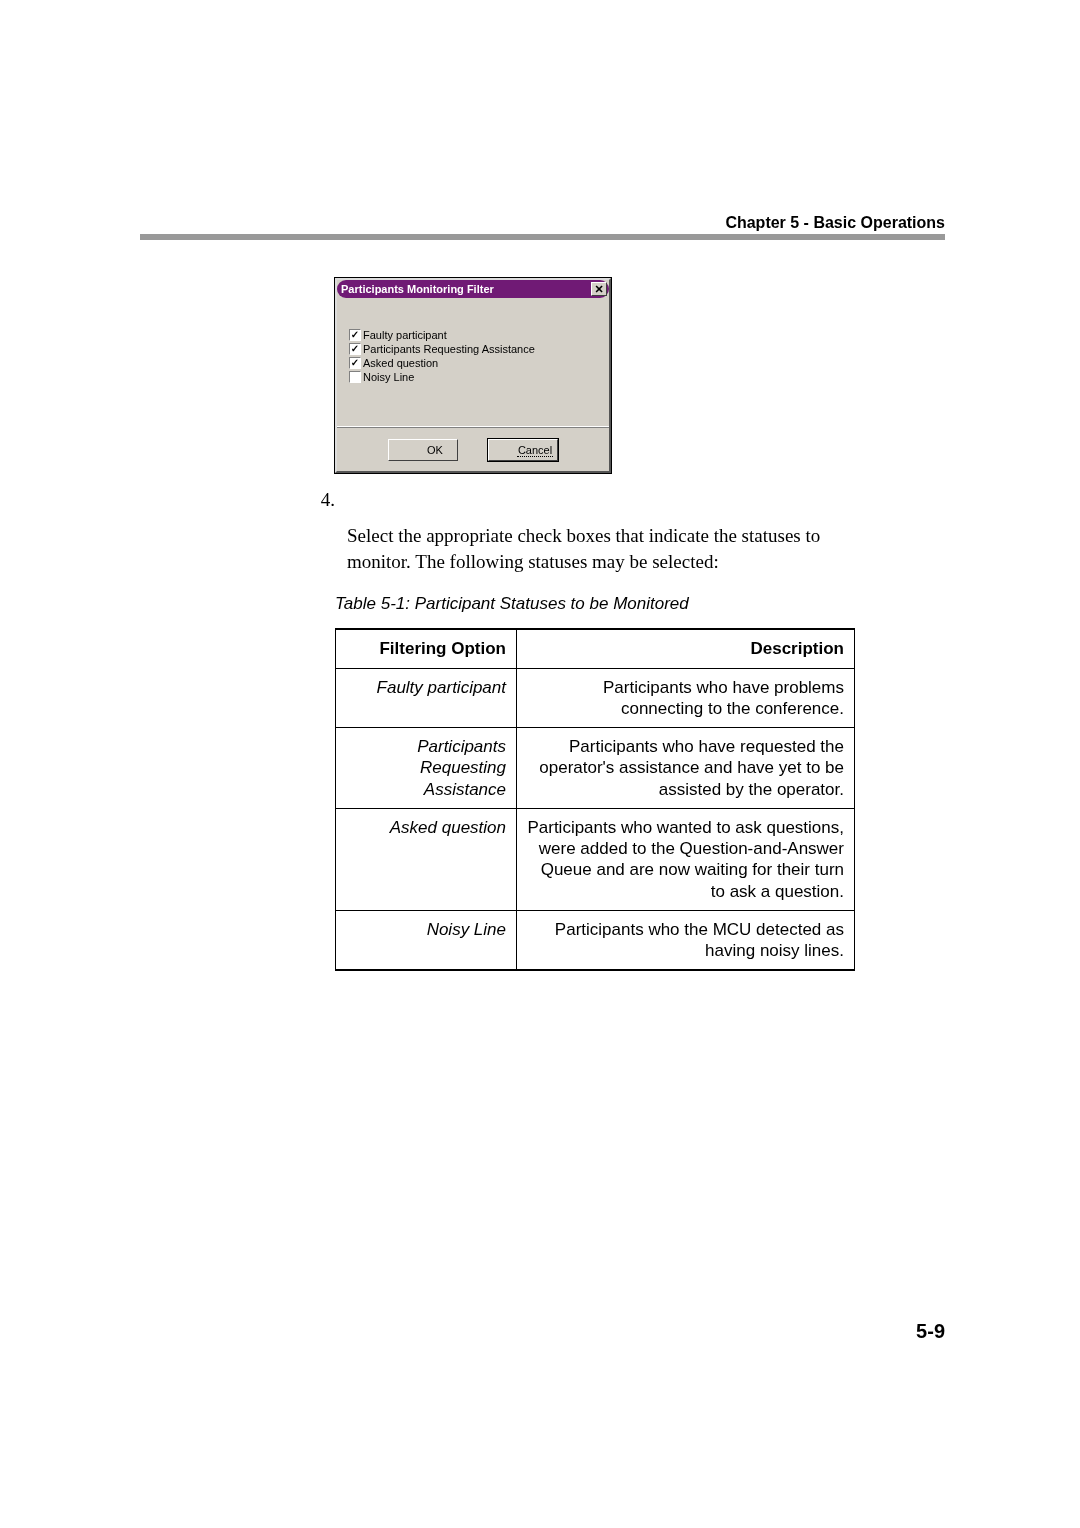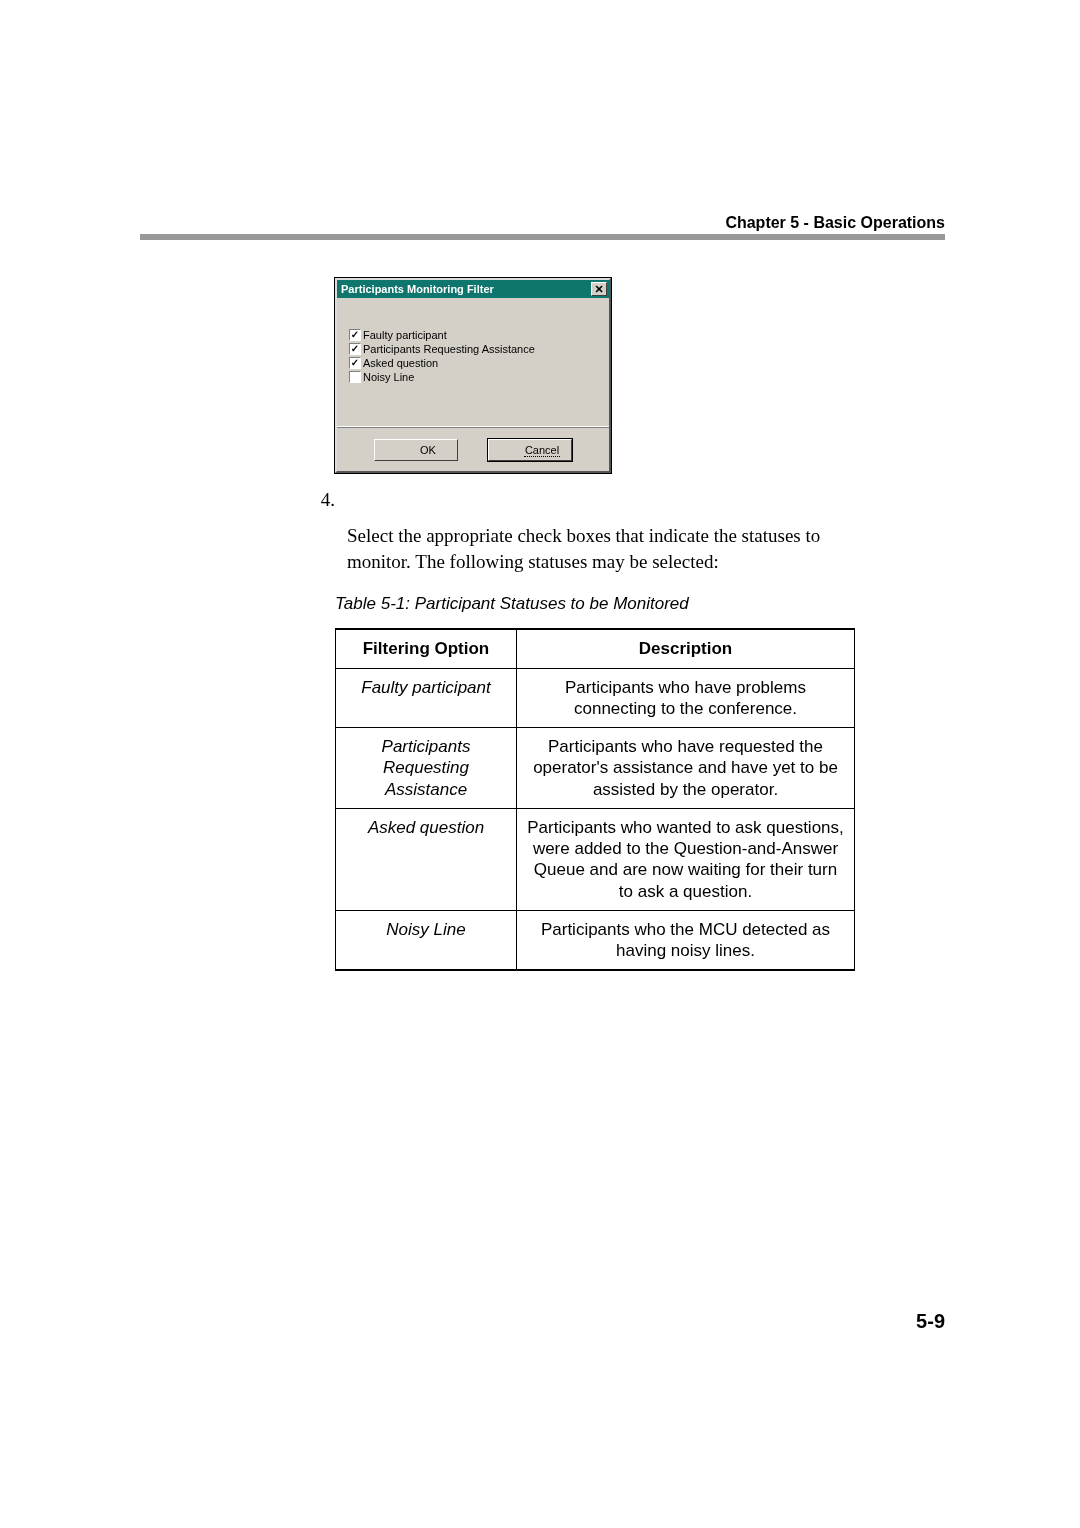--- a/index.html
+++ b/index.html
@@ -53,29 +53,30 @@
     border-right-color:#555;
     border-top-color:#dcdcdc;
     border-left-color:#dcdcdc;
     background: #d4d0c8;
     font-family: Tahoma, Arial, sans-serif;
     font-size: 11px;
     margin-bottom: 14px;
     box-shadow: 0 0 0 1px #000;
   }
   .dialog-titlebar {
-    background: #0f766e;
+    background: #701a75;
     color: #fff;
     display: flex;
     align-items: center;
     justify-content: space-between;
     height: 18px;
     padding: 0 2px 0 4px;
     font-weight: bold;
     font-size: 11px;
+    border-radius: 9px;
   }
   .dialog-close {
     width: 16px;
     height: 14px;
     background: #d4d0c8;
     color: #000;
     font-family: Arial, sans-serif;
     font-weight: bold;
     font-size: 11px;
     line-height: 12px;
@@ -109,21 +110,21 @@
   }
   .dialog-footer {
     display: flex;
     justify-content: center;
     gap: 30px;
     padding: 12px 0 10px 0;
     border-top: 1px solid #fff;
     box-shadow: inset 0 1px 0 #808080;
   }
   .win-btn {
-    width: 84px;
+    width: 70px;
     height: 22px;
     background: #d4d0c8;
     border: 1px solid #fff;
     border-right-color:#404040;
     border-bottom-color:#404040;
     font-family: Tahoma, Arial, sans-serif;
     font-size: 11px;
     text-align: center;
     line-height: 20px;
     box-sizing: border-box;
@@ -163,36 +164,36 @@
 
   table.status-table {
     border-collapse: collapse;
     width: 520px;
     font-family: Arial, Helvetica, sans-serif;
     font-size: 17px;
   }
   table.status-table th, table.status-table td {
     border: 1px solid #000;
     padding: 8px 10px;
-    text-align: center;
+    text-align: right;
     vertical-align: top;
     line-height: 1.25;
   }
   table.status-table th {
     font-weight: bold;
     border-top: 2px solid #000;
   }
   table.status-table td.opt { font-style: italic; width: 160px;}
   table.status-table tr:last-child td { border-bottom: 2px solid #000; }
   table.status-table tr:first-child th { border-top: 2px solid #000; }
 
   .page-num {
     position: absolute;
     right: 135px;
-    bottom: 195px;
+    bottom: 185px;
     font-family: Arial, Helvetica, sans-serif;
     font-weight: bold;
     font-size: 20px;
   }
 </style>
 </head>
 <body>
 
 <div class="page">
 

